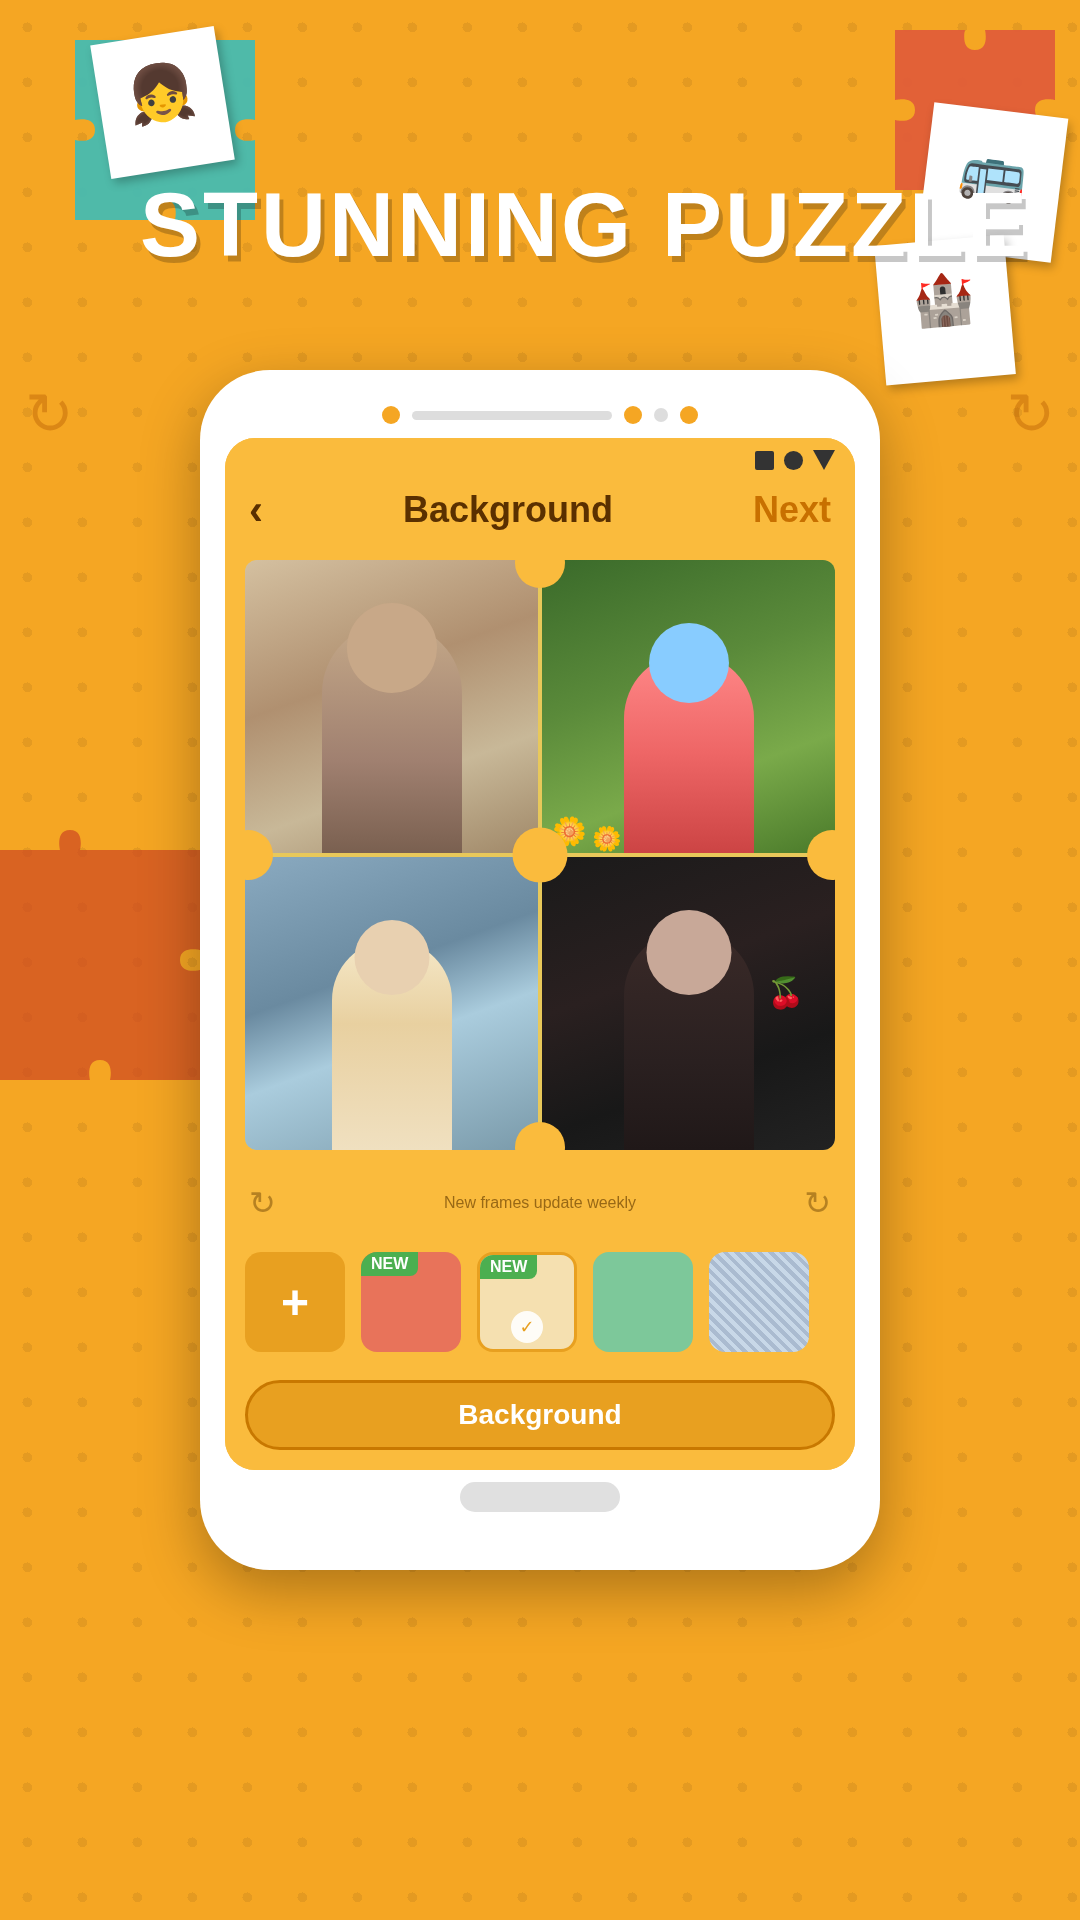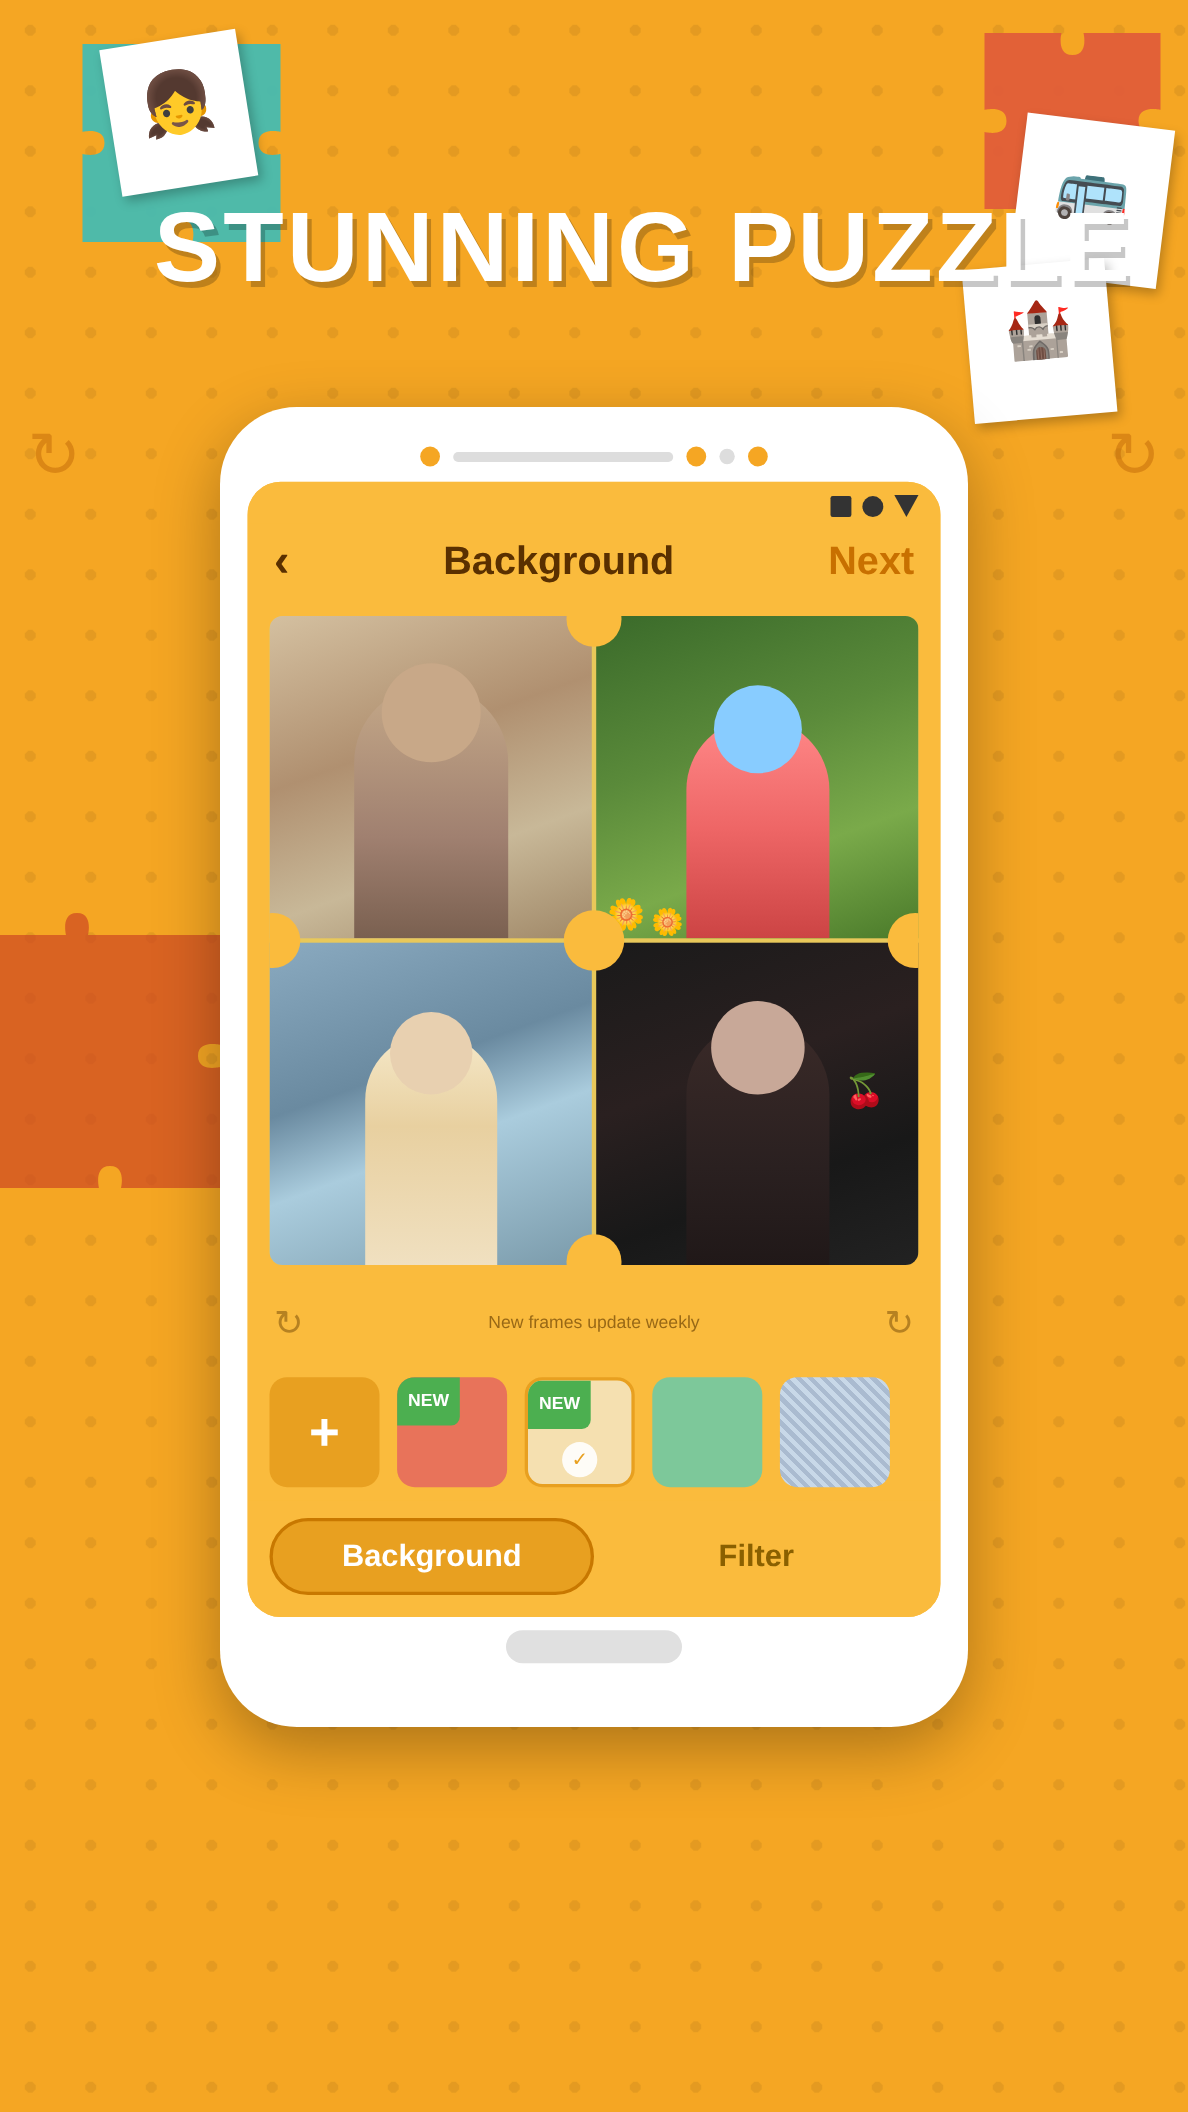--- a/index.html
+++ b/index.html
@@ -162,21 +162,21 @@
       cursor: pointer;
       overflow: hidden;
     }
     .swatch-new-badge {
       position: absolute;
       top: 0; left: 0;
       background: #4CAF50;
       color: white;
       font-size: 16px;
       font-weight: bold;
-      padding: 13px 10px;
+      padding: 3px 10px;
       border-radius: 0 0 8px 0;
     }
     .swatch-check {
       position: absolute;
       bottom: 6px;
       left: 50%;
       transform: translateX(-50%);
       background: rgba(255,255,255,0.9);
       border-radius: 50%;
       width: 32px; height: 32px;
@@ -380,21 +380,20 @@
         </div>
 
         <div class="swatch swatch-green"></div>
 
         <div class="swatch swatch-blue"></div>
 
       </div>
 
       <div class="bottom-tabs">
         <button class="tab-btn active">Background</button>
-        <button class="tab-btn inactive">Filter</button>
       </div>
 
     </div>
 
     <div class="phone-bottom">
       <div class="home-button"></div>
     </div>
 
   </div>
 </div>

